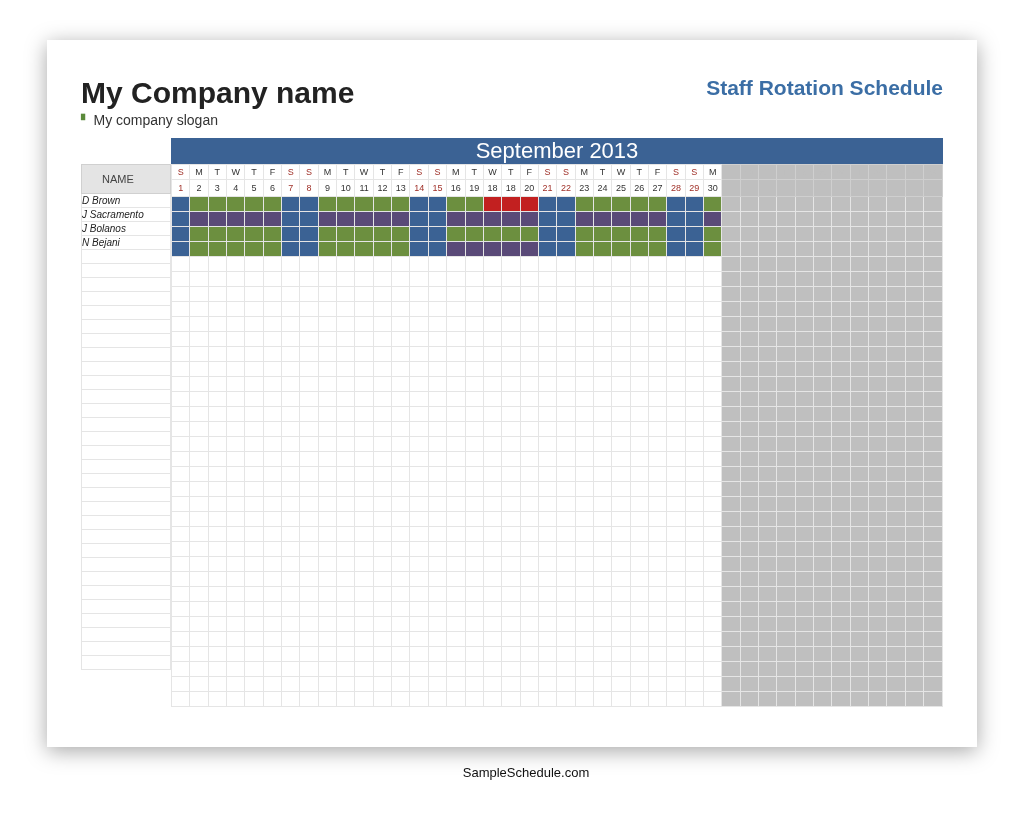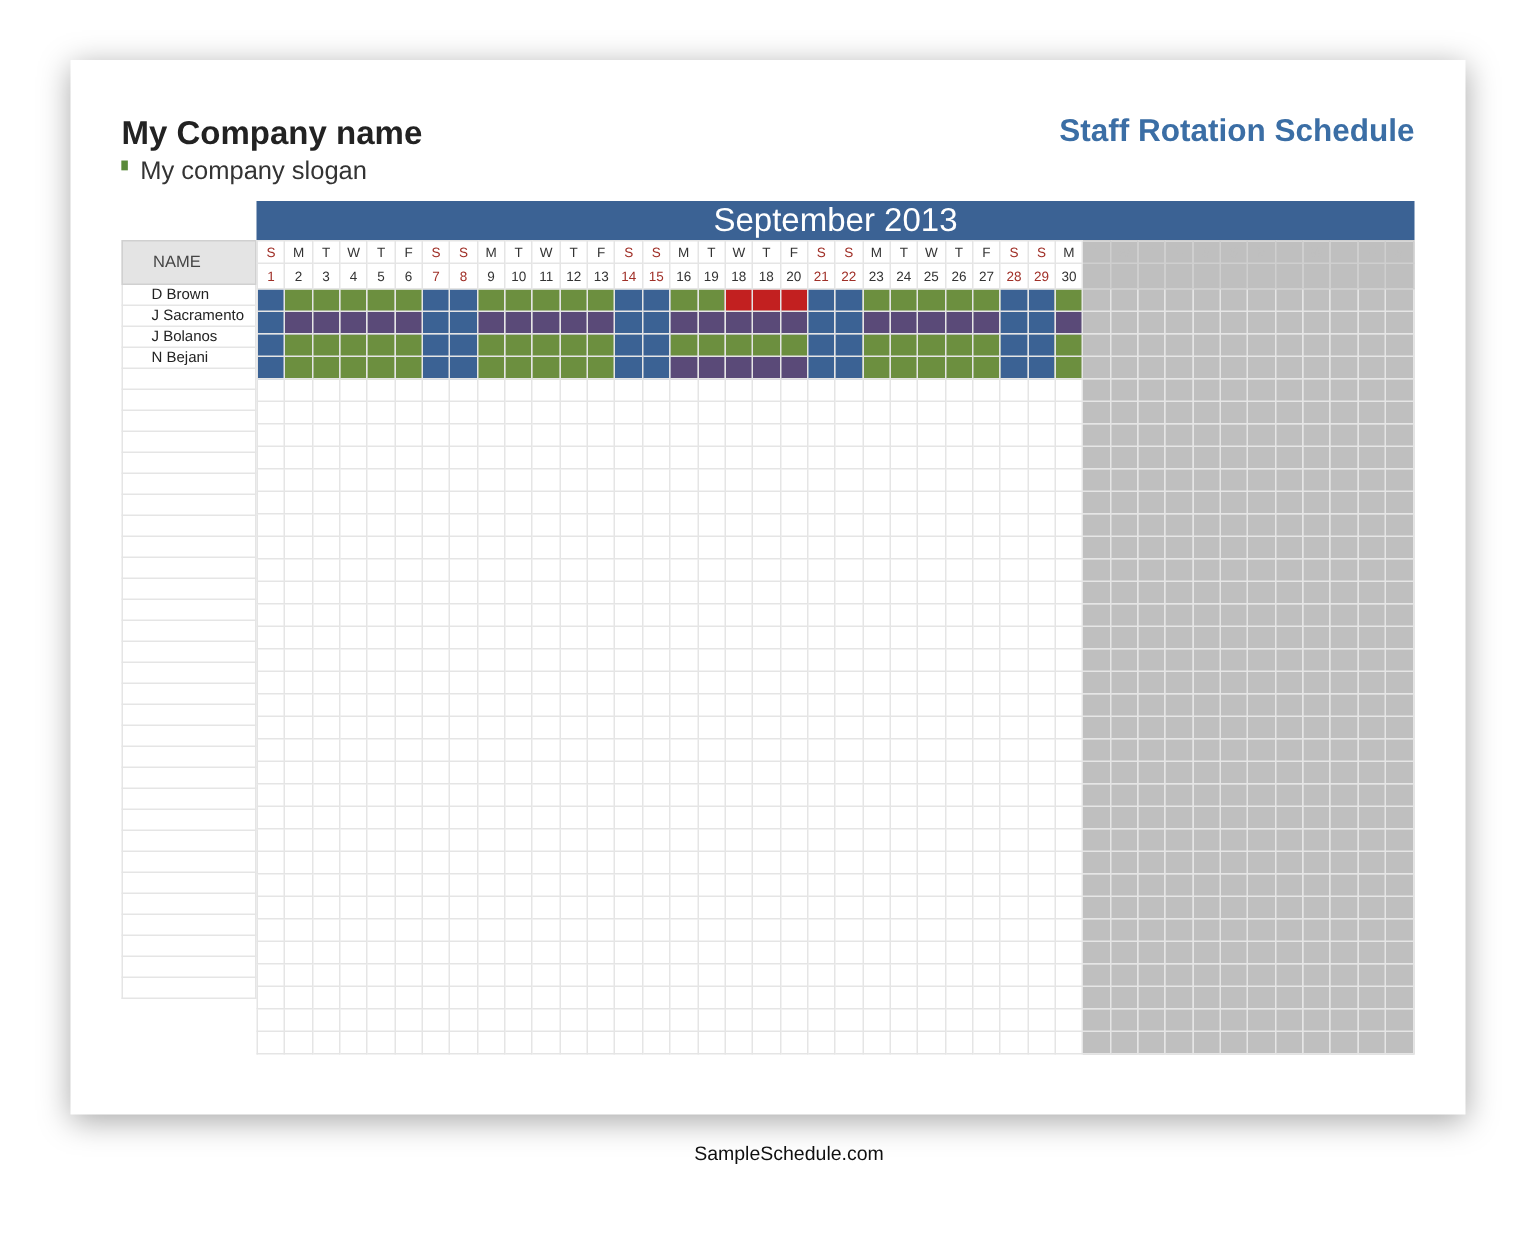--- a/index.html
+++ b/index.html
@@ -17,38 +17,38 @@
     padding: 36px 34px 40px 34px;
     box-sizing: border-box;
     position: relative;
   }
   .header-row {
     display: flex;
     justify-content: space-between;
     align-items: flex-start;
   }
   .company-name {
-    font-size: 22px;
+    font-size: 30px;
     font-weight: bold;
     color: #222;
     margin: 0;
   }
   .slogan-row {
     display:flex;
     align-items:center;
     gap:4px;
     margin-top:2px;
   }
   .slogan-tick {
     color:#5a8a3a;
     font-size:11px;
     line-height:1;
   }
   .company-slogan {
-    font-size: 17px;
+    font-size: 14px;
     color: #333;
   }
   .page-title {
     font-size: 21px;
     color: #3b6ea5;
     font-weight: 600;
     margin:0;
   }
   .date-range {
     text-align: right;
@@ -82,24 +82,25 @@
     box-sizing:border-box;
   }
   .name-cell {
     height: 14px;
     border: 1px solid #e5e5e5;
     border-top: none;
     font-size: 10px;
     color: #222;
     display:flex;
     align-items:center;
-    padding-left:19px;
+    padding-left:0;
     box-sizing:border-box;
     white-space:nowrap;
     overflow:hidden;
+    font-style:italic;
   }
   .grid-col {
     flex: 1;
     position: relative;
   }
   .month-bar {
     height: 26px;
     background: #3b6294;
     color: #fff;
     text-align: center;

